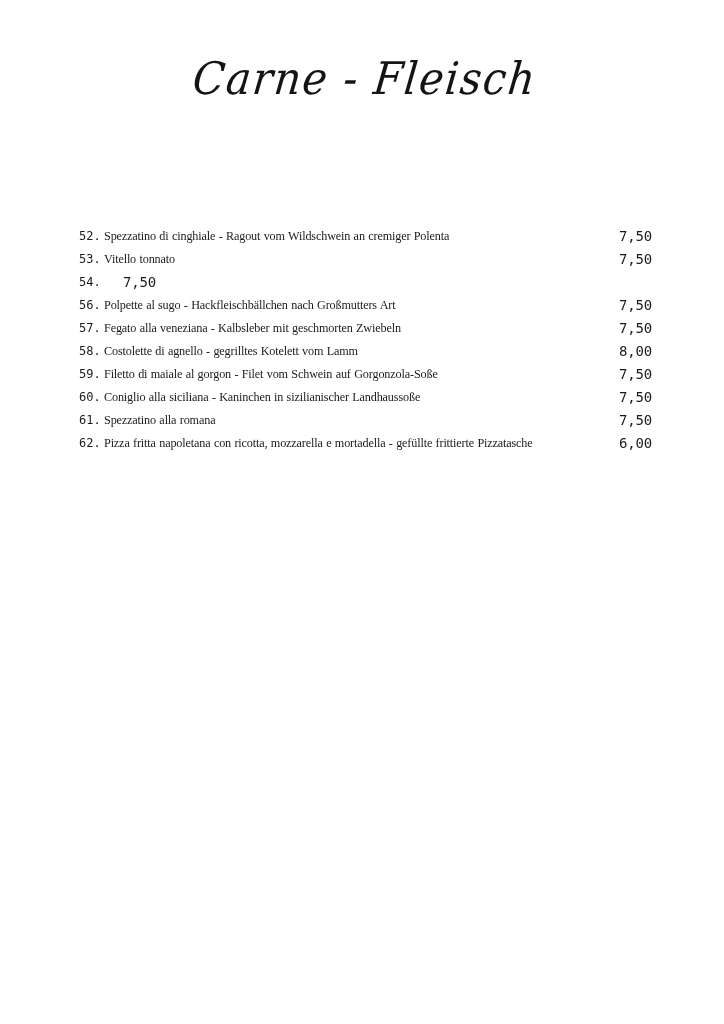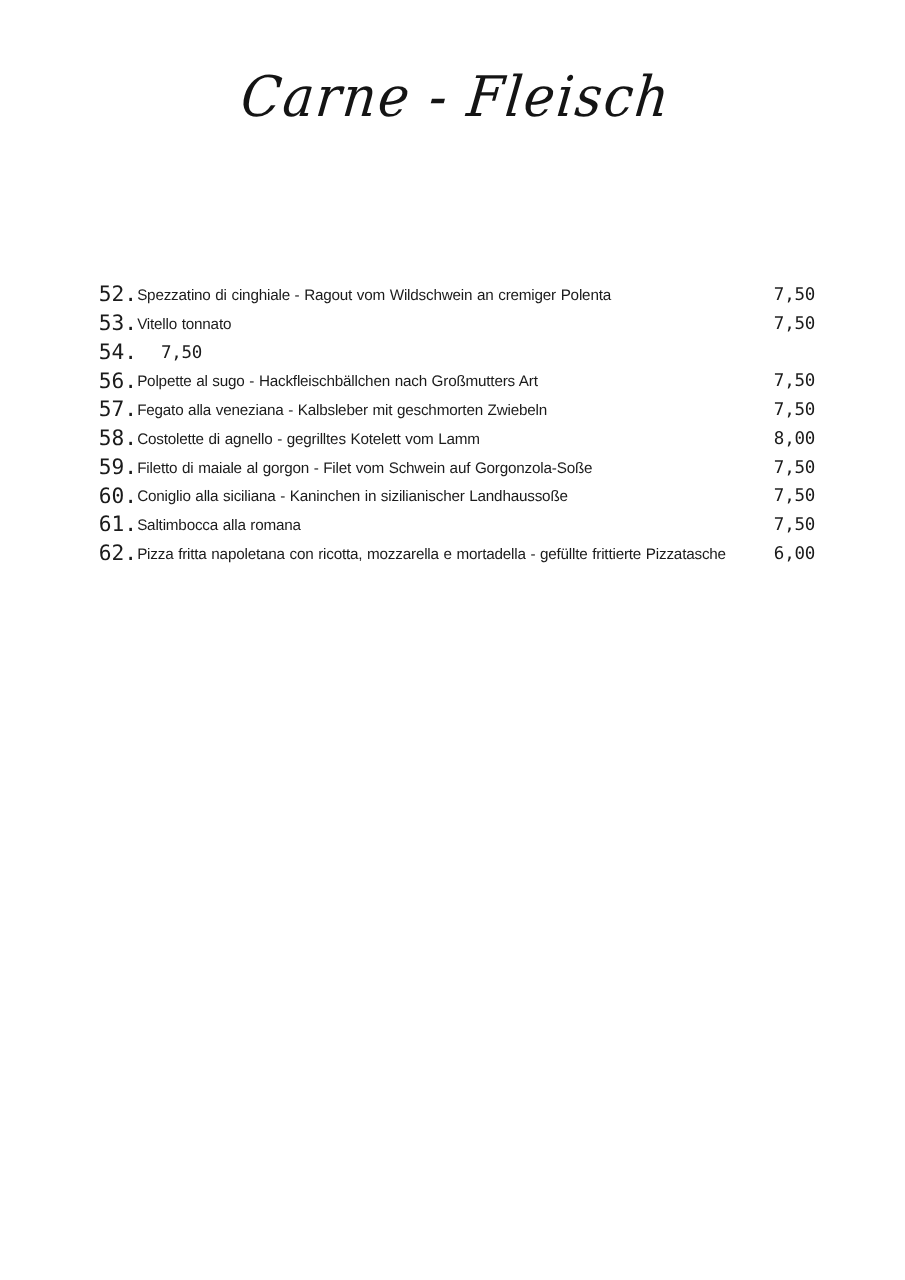--- a/index.html
+++ b/index.html
@@ -46,33 +46,33 @@
     width: 573px;
   }
   .menu-item {
     display: flex;
     align-items: flex-start;
     margin-bottom: 6px;
   }
   .item-num {
     flex: 0 0 25px;
     font-family: "DejaVu Sans Mono", "Liberation Mono", monospace;
-    font-size: 17px;
+    font-size: 12px;
     color: #1b1b1b;
     line-height: 17px;
     letter-spacing: 0px;
     white-space: nowrap;
   }
   .item-body {
     flex: 1 1 auto;
     min-width: 0;
     padding-right: 10px;
   }
   .item-name {
-    font-family: Liberation Sans, sans-serif;
+    font-family: Liberation Serif, serif;
     font-size: 12.2px;
     color: #1b1b1b;
     line-height: 17px;
     letter-spacing: -0.15px;
     word-spacing: 0.5px;
     text-align: left;
   }
   .item-price {
     flex: 0 0 52px;
     text-align: right;
@@ -143,21 +143,21 @@
       <div class="menu-item">
         <div class="item-num">60.</div>
         <div class="item-body">
           <div class="item-name">Coniglio alla siciliana - Kaninchen in sizilianischer Landhaussoße</div>
         </div>
         <div class="item-price">7,50</div>
       </div>
       <div class="menu-item">
         <div class="item-num">61.</div>
         <div class="item-body">
-          <div class="item-name">Saltimbocca alla romana</div>
+          <div class="item-name">Spezzatino alla romana</div>
         </div>
         <div class="item-price">7,50</div>
       </div>
       <div class="menu-item">
         <div class="item-num">62.</div>
         <div class="item-body">
           <div class="item-name">Pizza fritta napoletana con ricotta, mozzarella e mortadella - gefüllte frittierte Pizzatasche</div>
         </div>
         <div class="item-price">6,00</div>
       </div>

